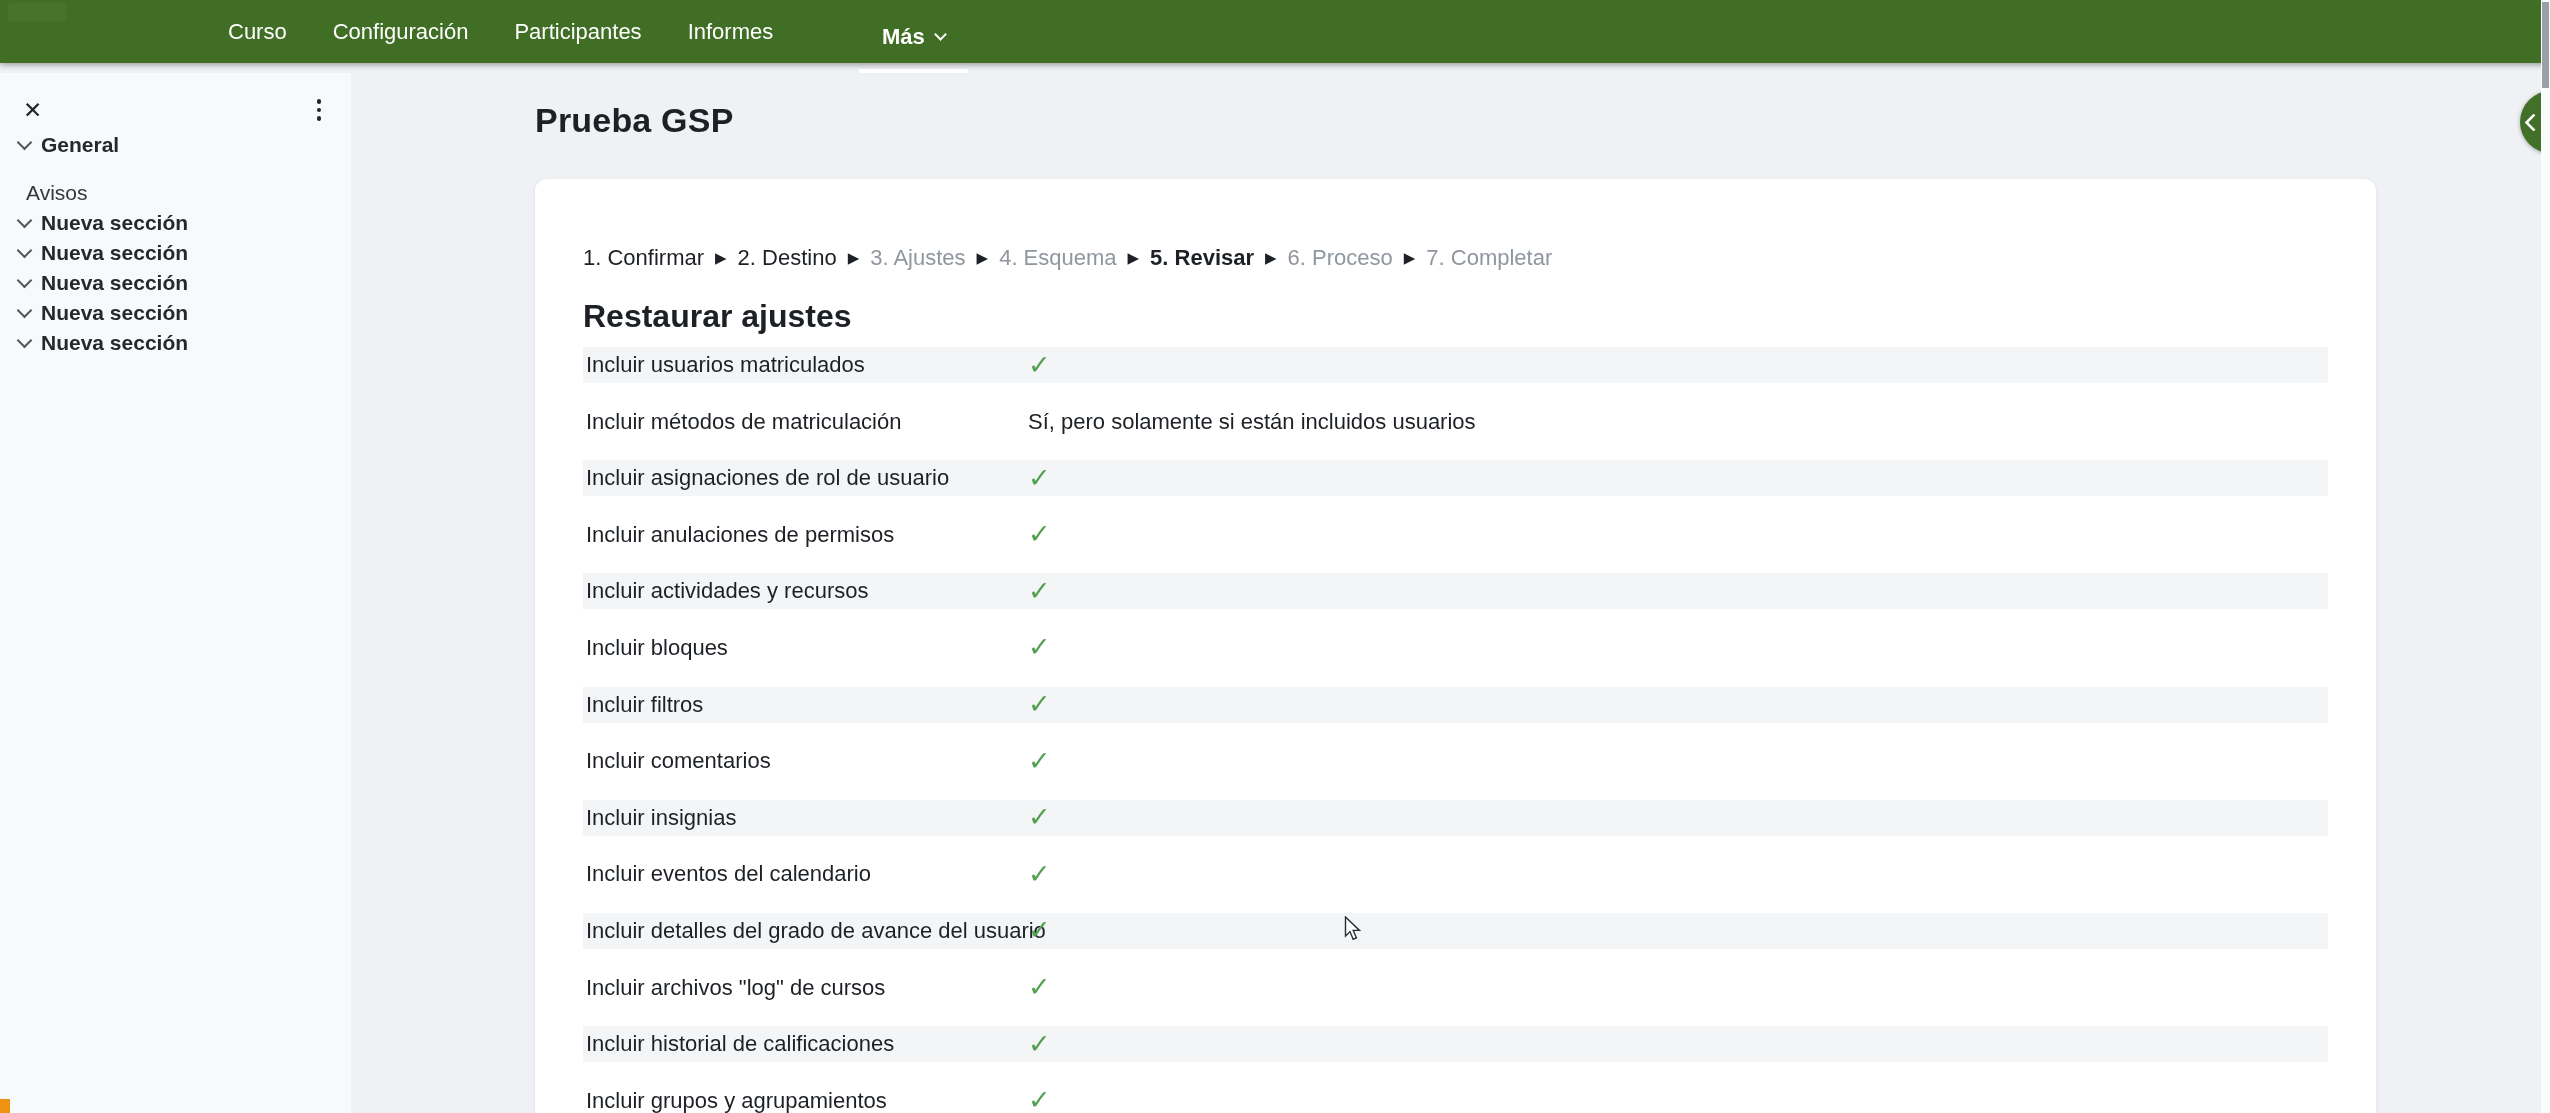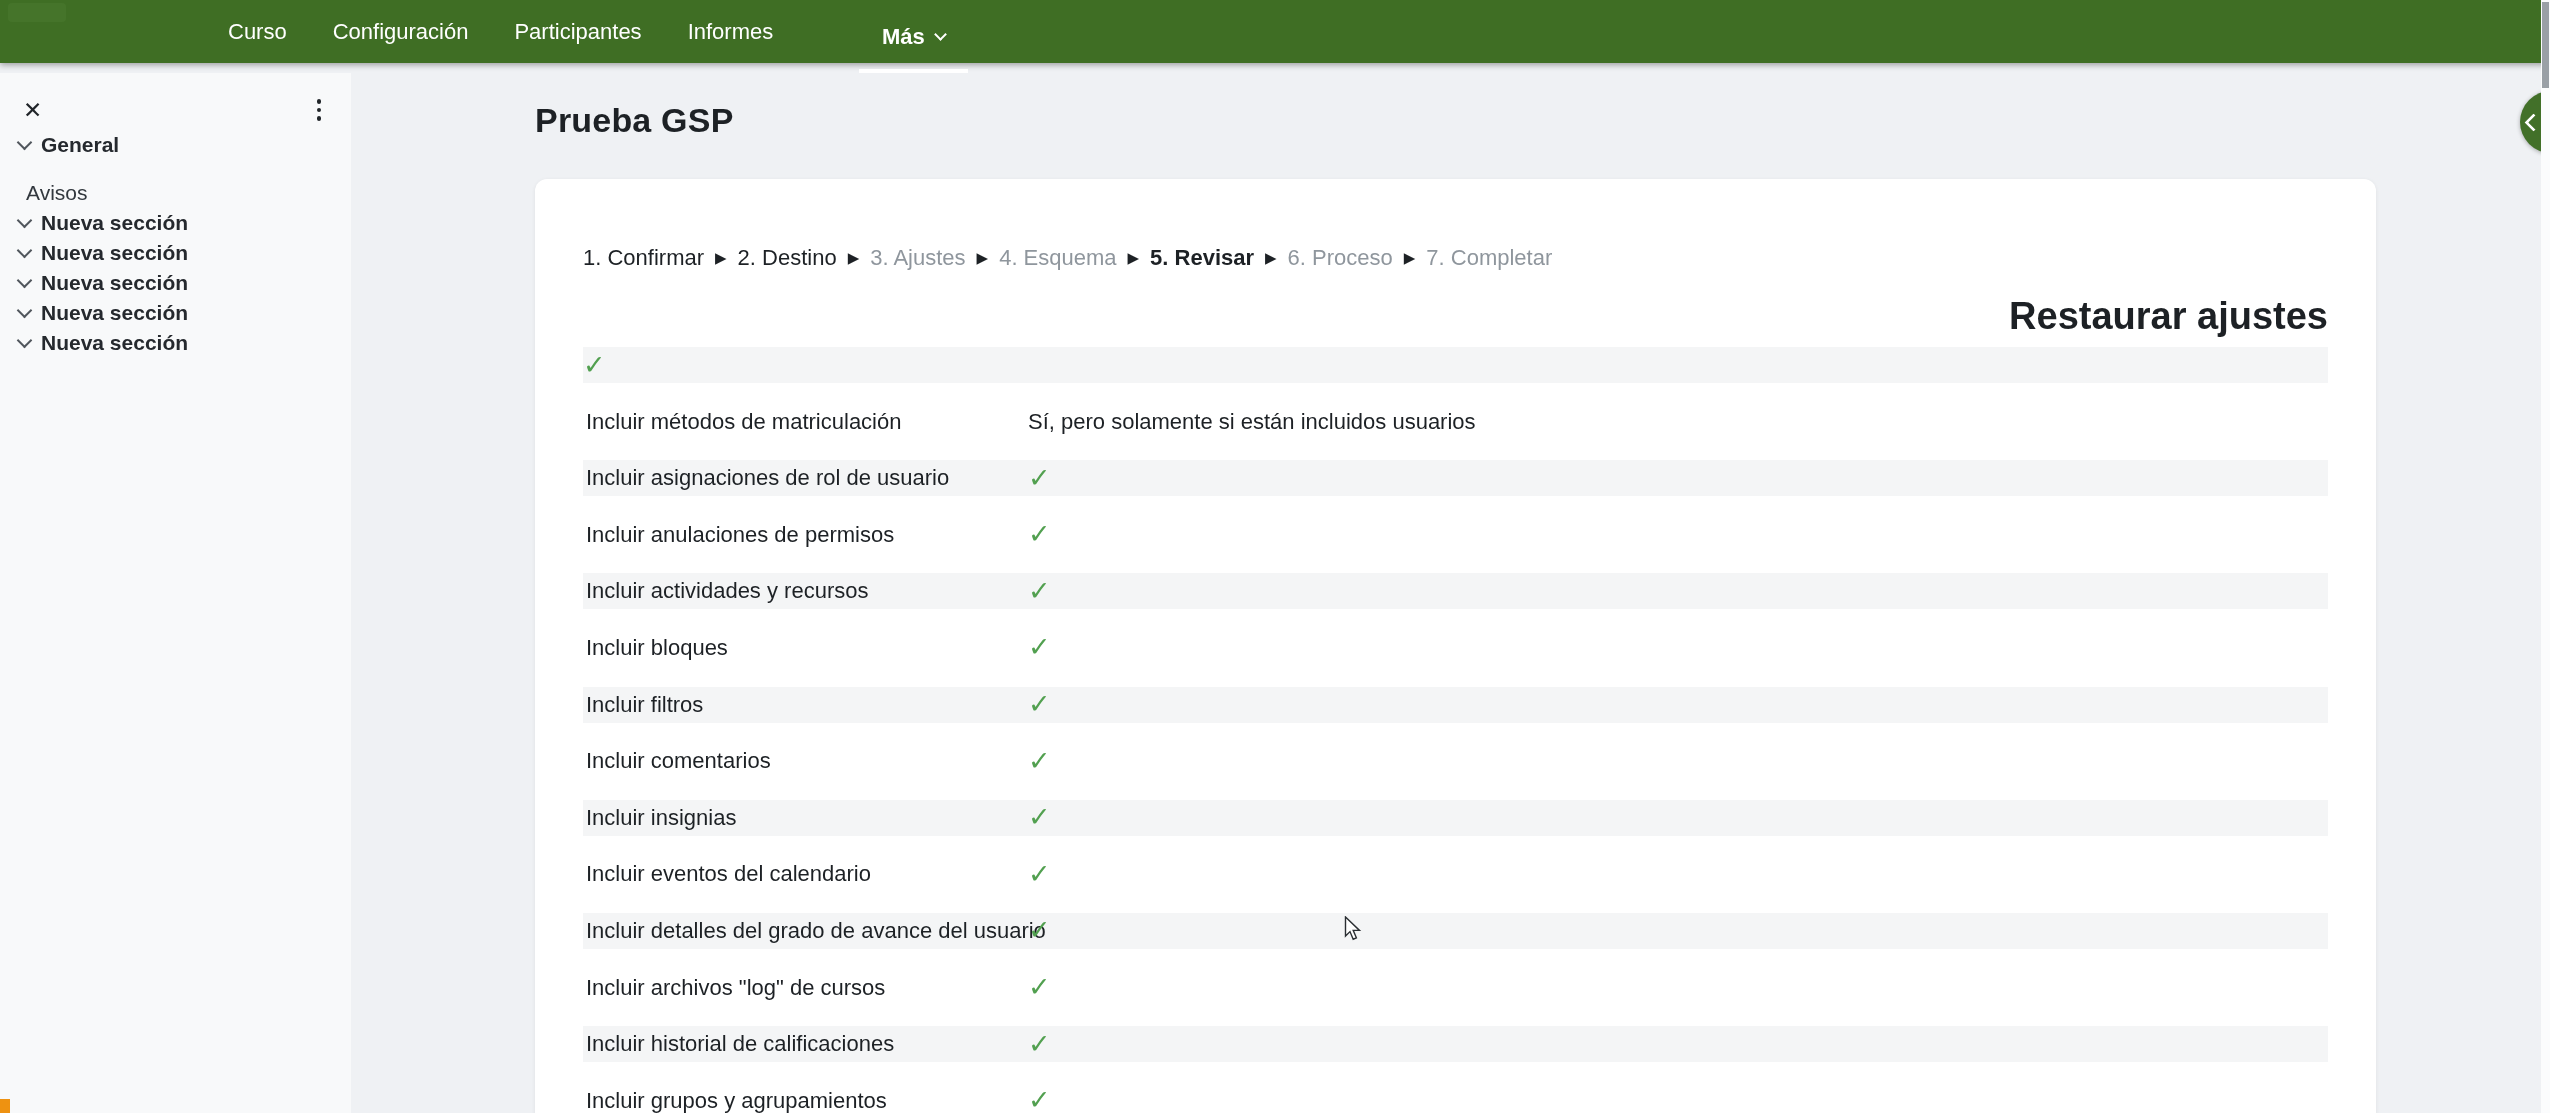--- a/index.html
+++ b/index.html
@@ -88,21 +88,21 @@
 
   
   .steps{ display:flex; align-items:center; height:26px; font-size:22px; color:#1d2125; }
   .step{ white-space:pre; }
   .step.future{ color:#8f969d; }
   .step.current{ font-weight:700; }
   .sep{ font-size:15px; color:#1d2125; margin:0 11px; }
   .steps .step-wrap:last-child .sep{ display:none; }
   .step-wrap{ display:flex; align-items:center; }
 
-  .section-heading{ margin-top:28px; font-size:38px; line-height:34px; font-weight:700; color:#1d2125;text-align:right; }
+  .section-heading{ margin-top:28px; font-size:32px; line-height:34px; font-weight:700; color:#1d2125; }
 
   
   .settings{ margin-top:14px; }
   .srow{
     height:36px; margin-bottom:20.6px;
     display:flex; align-items:center;
     font-size:22px; color:#1d2125; background:#ffffff;
   }
   .settings div.srow:nth-of-type(odd){ background:#f4f5f6; }
   .srow .lbl{ width:445px; flex:none; padding-left:3px; white-space:nowrap; }
@@ -225,20 +225,21 @@
           <span class="step future">7. Completar</span>
 
         </span>
       </div>
 
     <h2 class="section-heading">Restaurar ajustes</h2>
 
     <div class="settings">
 
         <div class="srow">
+          <span class="lbl">Incluir usuarios matriculados</span>
           <span class="val">
             <span class="check">✓</span>
             <span class="vtext"></span>
           </span>
         </div>
 
         <div class="srow">
           <span class="lbl">Incluir métodos de matriculación</span>
           <span class="val">
             <span class="check"></span>

